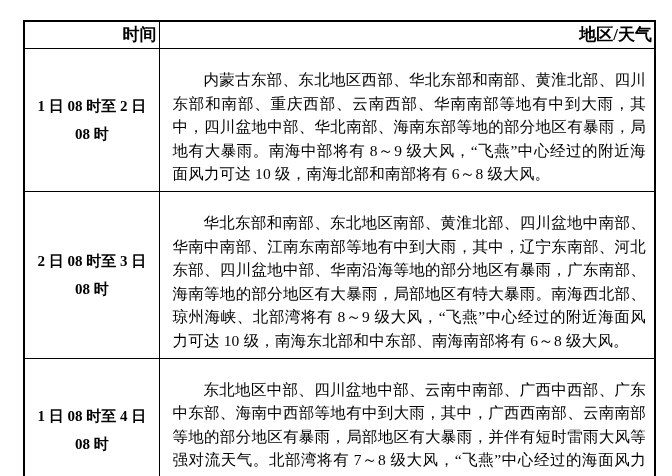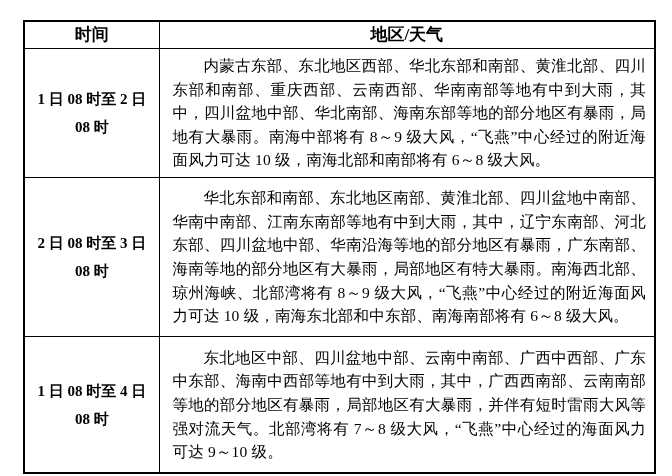--- a/index.html
+++ b/index.html
@@ -21,35 +21,35 @@
   }
   table.forecast th, table.forecast td {
     border: 1px solid #000000;
     vertical-align: middle;
   }
   col.time-col { width: 135px; }
   th.header-cell {
     height: 26px;
     font-size: 17px;
     font-weight: bold;
-    text-align: center;
+    text-align: right;
     line-height: 24px;
     padding: 1px 2px;
   }
   td.time-cell {
     font-size: 15px;
     font-weight: bold;
     text-align: center;
     line-height: 28px;
     padding: 2px 4px;
     font-family: Liberation Serif, serif;
   }
   td.forecast-cell {
     vertical-align: top;
-    padding: 5px 8px 5px 13px;
+    padding: 19px 8px 5px 13px;
     border-radius: 7px;
   }
   .forecast-text {
     font-size: 15.5px;
     line-height: 23.6px;
     text-align: justify;
     text-indent: 2em;
     letter-spacing: 0.2px;
     word-break: break-all;
   }

